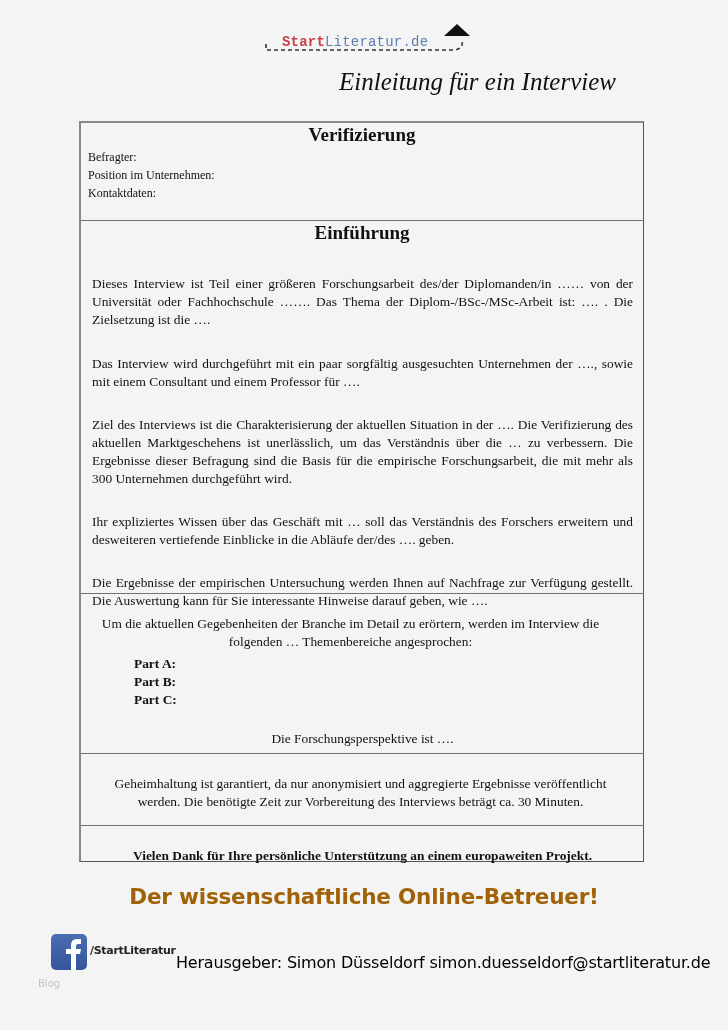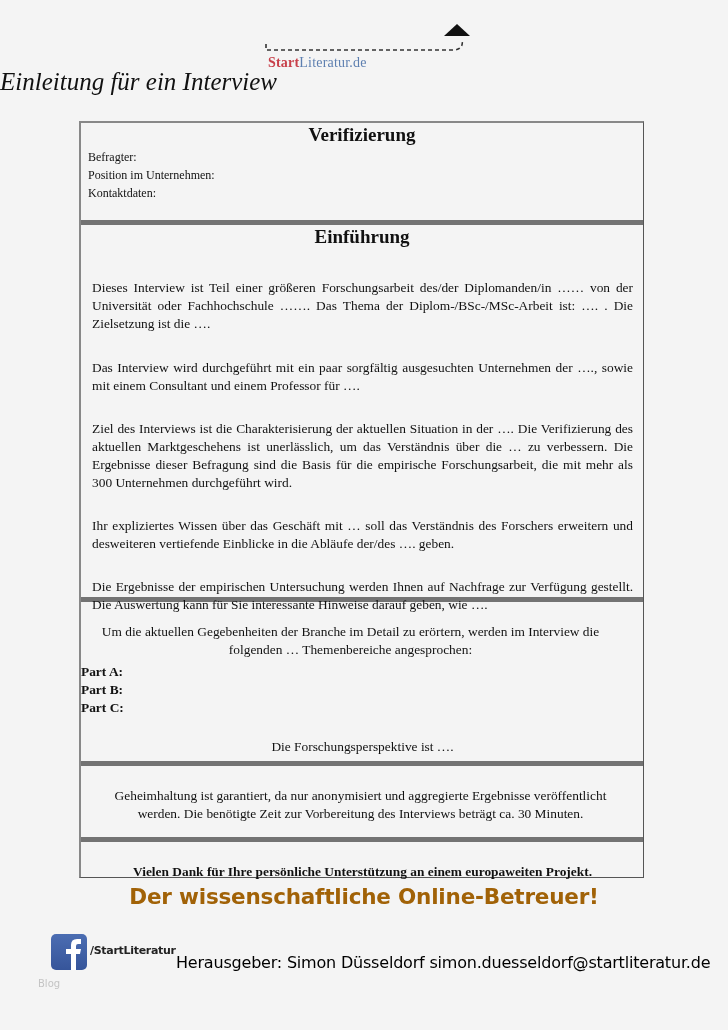--- a/index.html
+++ b/index.html
@@ -7,44 +7,44 @@
     width: 728px; height: 1030px; overflow: hidden;
     background: #f4f4f4;
     position: relative;
     font-family: "Liberation Serif", serif;
     color: #111;
   }
   .logo {
     position: absolute; left: 254px; top: 22px; width: 220px; height: 36px;
   }
   .logo-text {
-    position: absolute; left: 14px; top: 12px;
-    font-family: Liberation Serif, serif; font-size: 14px; letter-spacing: 0.2px; margin-top: 21px;
+    position: absolute; left: 28px; top: 12px;
+    font-family: Liberation Mono, monospace; font-size: 14px; letter-spacing: 0.2px;
   }
   .logo-start { color: #c8404a; font-weight: bold; }
   .logo-rest { color: #5d7fb0; }
   .logo-svg { position: absolute; left: 0; top: 0; }
   .title {
-    position: absolute; left: 0; width: 616px; top: 68px; text-align: left;
+    position: absolute; left: 0; width: 616px; top: 68px; text-align: right;
     font-family: "Liberation Serif", serif; font-style: italic; font-size: 25px; color: #111;
   }
   .doc-table {
     position: absolute; left: 79px; top: 121px; width: 562px;
     border: 1px solid #555; border-top: 2px solid #888; border-left: 2px solid #888;
     background: #f4f4f4;
   }
-  .sec { border-bottom: 5px solid #737373; position: relative; }
+  .sec { border-bottom: 1px solid #737373; position: relative; }
   .sec:last-child { border-bottom: none; }
   .sec-head {
     text-align: center; font-weight: bold; font-size: 19px; margin: 0;
   }
   .p { font-size: 13.4px; line-height: 18px; margin: 4px; text-align: justify; padding: 0 6px 0 7px; }
   .p.left { text-align: center; }
   .field { font-size: 12px; line-height: 18px; padding-left: 7px; }
-  .part { font-size: 13.4px; line-height: 18px; font-weight: bold; }
+  .part { font-size: 13.4px; line-height: 18px; font-weight: bold; padding-left: 53px; }
   .bold { font-weight: bold; }
   .tagline {
     position: absolute; left: 0; width: 728px; top: 884px; text-align: center;
     font-family: "DejaVu Sans", sans-serif; font-weight: bold; font-size: 21.5px; color: #a16207;
     letter-spacing: -0.2px;
   }
   .fb-icon {
     position: absolute; left: 51px; top: 934px; width: 36px; height: 36px;
     background: linear-gradient(#4b6db2, #36559a); border-radius: 5px;
   }

